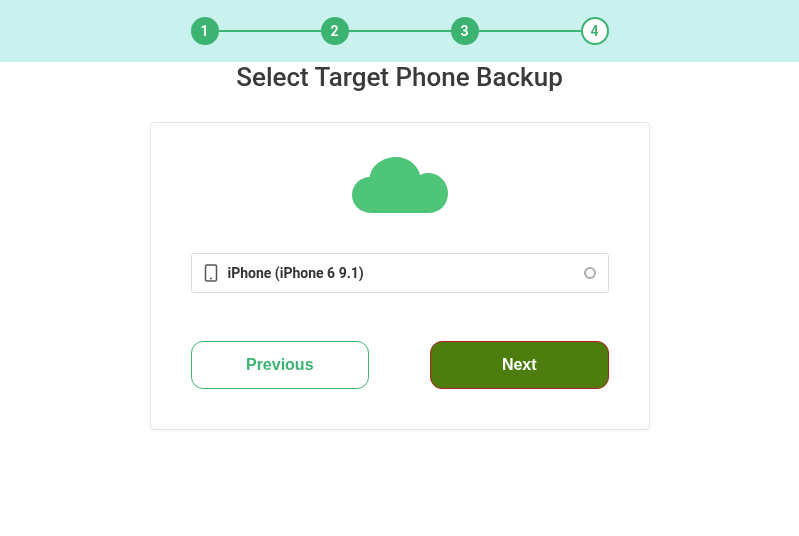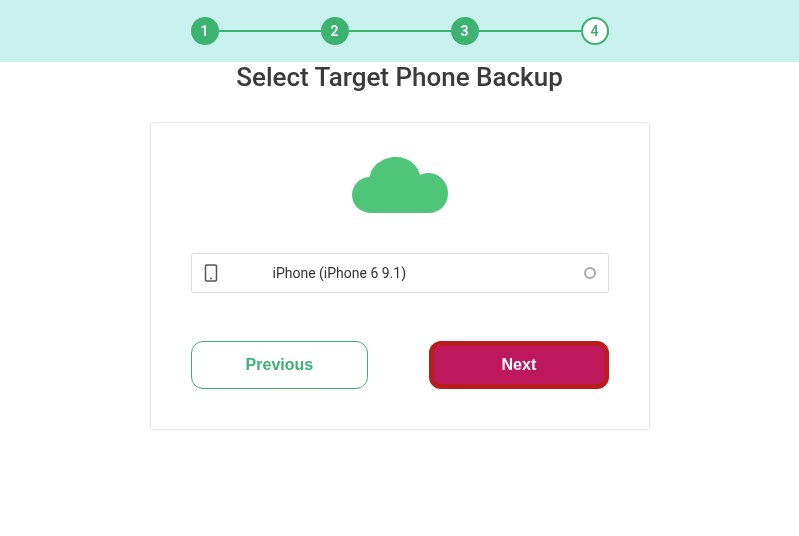--- a/index.html
+++ b/index.html
@@ -82,25 +82,24 @@
       gap: 10px;
       background: #ffffff;
       cursor: pointer;
       margin-bottom: 48px;
     }
     .device-select .phone-icon {
       flex-shrink: 0;
     }
     .device-select .device-label {
       font-size: 14px;
-      font-weight: 400;
+      font-weight: 700;
       color: #333;
       text-align: left;
       flex: 1;
-      margin-left: 45px;
     }
     .radio-dot {
       width: 12px;
       height: 12px;
       border: 2px solid #aaaaaa;
       border-radius: 50%;
       flex-shrink: 0;
     }
     .button-row {
       display: flex;
@@ -117,22 +116,22 @@
       display: flex;
       align-items: center;
       justify-content: center;
     }
     .btn-outline {
       background: #ffffff;
       border: 1px solid #3cb371;
       color: #3cb371;
     }
     .btn-solid {
-      background: #be185d;
-      border: 5px solid #b91c1c;
+      background: #4d7c0f;
+      border: 1px solid #b91c1c;
       color: #ffffff;
       margin-left: 41px;
     }
   </style>
 </head>
 <body>
 
 <div class="stepper-bar">
   <div class="stepper">
     <div class="step-circle filled">1</div>

